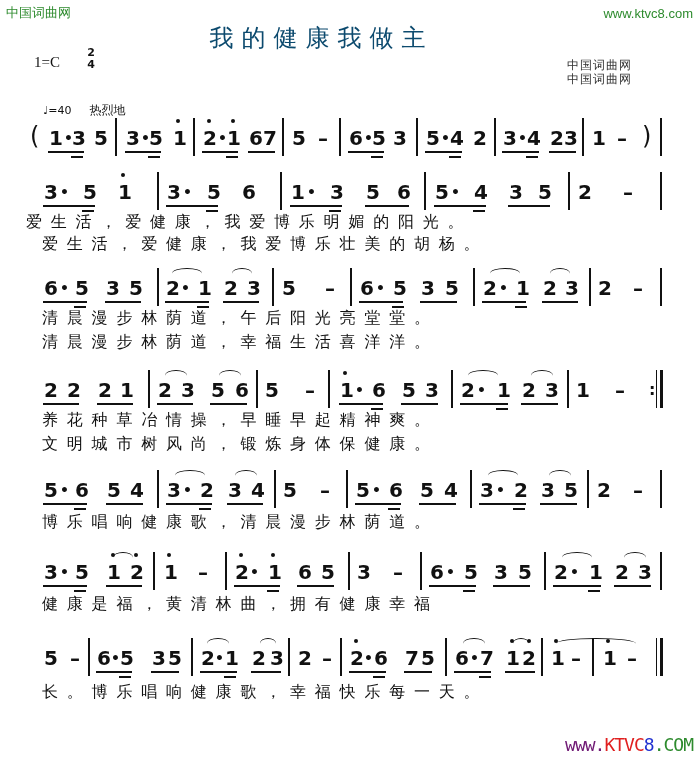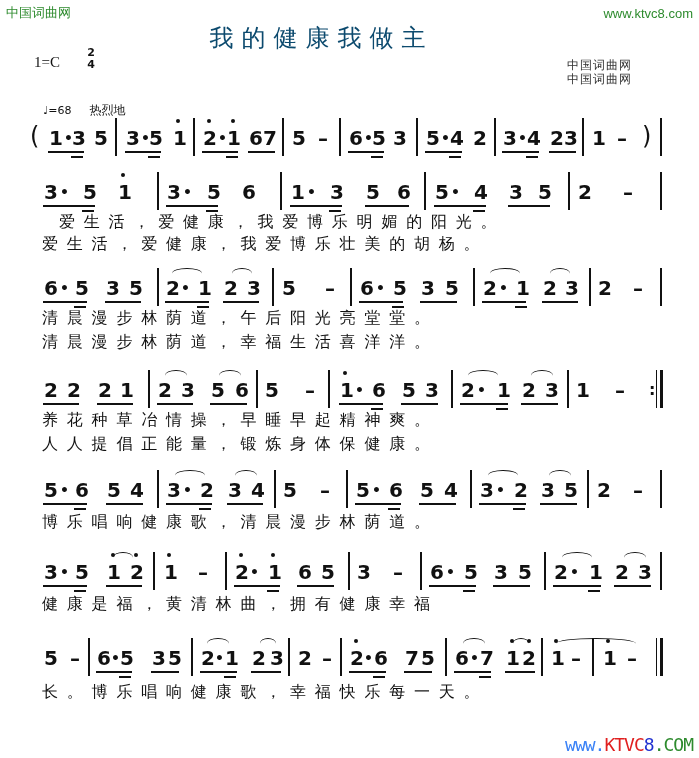--- a/index.html
+++ b/index.html
@@ -37,21 +37,21 @@
 <div class="abs key">1=C</div>
 <div class="abs timesig">
   <span>2</span>
   <span>4</span>
 </div>
 <div class="abs credits">
   <div>中国词曲网</div>
   <div>中国词曲网</div>
 </div>
 <div class="abs tempo">
-  <span>♩=68</span><span class="mood">热烈地</span>
+  <span>♩=40</span><span class="mood">热烈地</span>
 </div>
 
 <div class="row" style="top:118px;">
   <div class="notes">
     <span class="n" style="left:30px;font-weight:normal;font-size:24px;top:4px;">(</span>
     <span class="n" style="left:49px;">1</span>
       <span class="n" style="left:64px;font-size:14px;top:12px;">•</span>
       <span class="n" style="left:72px;">3</span>
     <div class="ul" style="left:48px;width:36px;"></div>
       <div class="ul2" style="left:71px;width:12px;"></div>
@@ -141,21 +141,21 @@
     <div class="ul" style="left:434px;width:52px;"></div>
       <div class="ul2" style="left:473px;width:12px;"></div>
     <span class="n" style="left:509px;">3</span>
       <span class="n" style="left:538px;">5</span>
     <div class="ul" style="left:508px;width:42px;"></div>
     <div class="bar" style="left:568px;"></div>
     <span class="n" style="left:578px;">2</span>
       <span class="n" style="left:623px;">–</span>
     <div class="bar" style="left:660px;"></div>
   </div>
-  <div class="lyric" style="left: 59px; top: 40px; letter-spacing: 0.55em;">爱生活，爱健康，我爱博乐明媚的阳光。</div>
+  <div class="lyric" style="left: 26px; top: 40px; letter-spacing: 0.55em;">爱生活，爱健康，我爱博乐明媚的阳光。</div>
   <div class="lyric" style="left: 42px; top: 62px; letter-spacing: 0.55em;">爱生活，爱健康，我爱博乐壮美的胡杨。</div>
 </div>
 
 <div class="row" style="top:268px;">
   <div class="notes">
     <span class="n" style="left:44px;">6</span>
       <span class="n" style="left:60px;font-size:14px;top:12px;">•</span>
       <span class="n" style="left:75px;">5</span>
     <div class="ul" style="left:43px;width:44px;"></div>
       <div class="ul2" style="left:74px;width:12px;"></div>
@@ -246,21 +246,21 @@
     <span class="n" style="left:522px;">2</span>
       <span class="n" style="left:545px;">3</span>
     <div class="ul" style="left:521px;width:37px;"></div>
     <div class="bar" style="left:567px;"></div>
     <span class="n" style="left:576px;">1</span>
       <span class="n" style="left:615px;">–</span>
     <span class="n" style="left:649px;font-size:16px;top:10px;">:</span>
     <div class="dbl" style="left:656px;"></div>
   </div>
   <div class="lyric" style="left: 42px; top: 40px; letter-spacing: 0.55em;">养花种草冶情操，早睡早起精神爽。</div>
-  <div class="lyric" style="left: 42px; top: 64px; letter-spacing: 0.55em;">人人提倡正能量，锻炼身体保健康。</div>
+  <div class="lyric" style="left: 42px; top: 64px; letter-spacing: 0.55em;">文明城市树风尚，锻炼身体保健康。</div>
 </div>
 
 <div class="row" style="top:470px;">
   <div class="notes">
     <span class="n" style="left:44px;">5</span>
       <span class="n" style="left:60px;font-size:14px;top:12px;">•</span>
       <span class="n" style="left:75px;">6</span>
     <div class="ul" style="left:43px;width:44px;"></div>
       <div class="ul2" style="left:74px;width:12px;"></div>
     <span class="n" style="left:107px;">5</span>
@@ -422,14 +422,14 @@
     <div class="bar" style="left:592px;"></div>
     <span class="n" style="left:603px;">1</span>
       <div class="dot-hi" style="left:606px;"></div>
       <span class="n" style="left:627px;">–</span>
     <div class="dbl" style="left:656px;"></div>
   </div>
   <div class="lyric" style="left: 42px; top: 44px; letter-spacing: 0.55em;">长。博乐唱响健康歌，幸福快乐每一天。</div>
 </div>
 
 <div class="abs wm-bottom">
-  <span style="color:#3b82f6;">www.</span><span style="color:#e02020;">KTVC</span><span style="color:#2030d0;">8</span><span style="color:#2e8b2e;">.COM</span>
+  <span style="color:#701a75;">www.</span><span style="color:#e02020;">KTVC</span><span style="color:#2030d0;">8</span><span style="color:#2e8b2e;">.COM</span>
 </div>
 
 </body></html>

